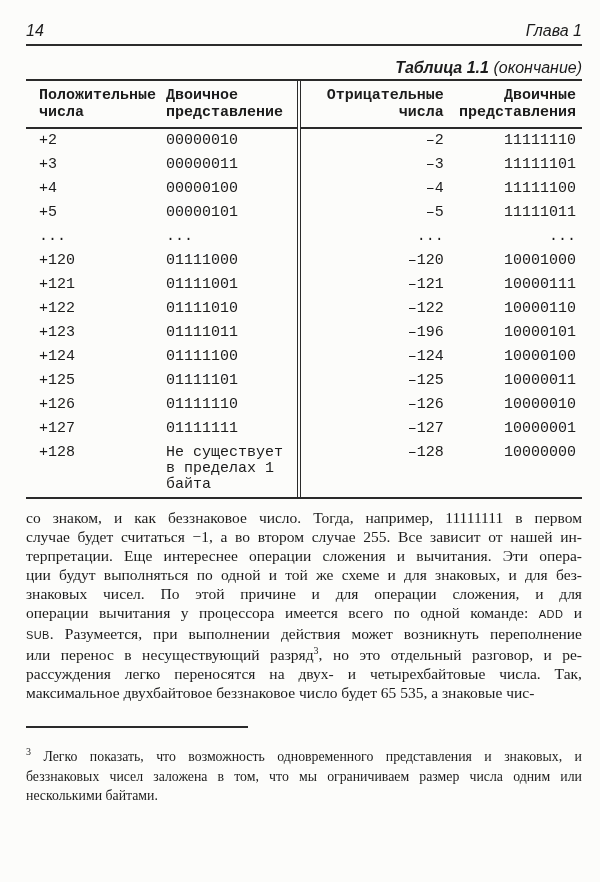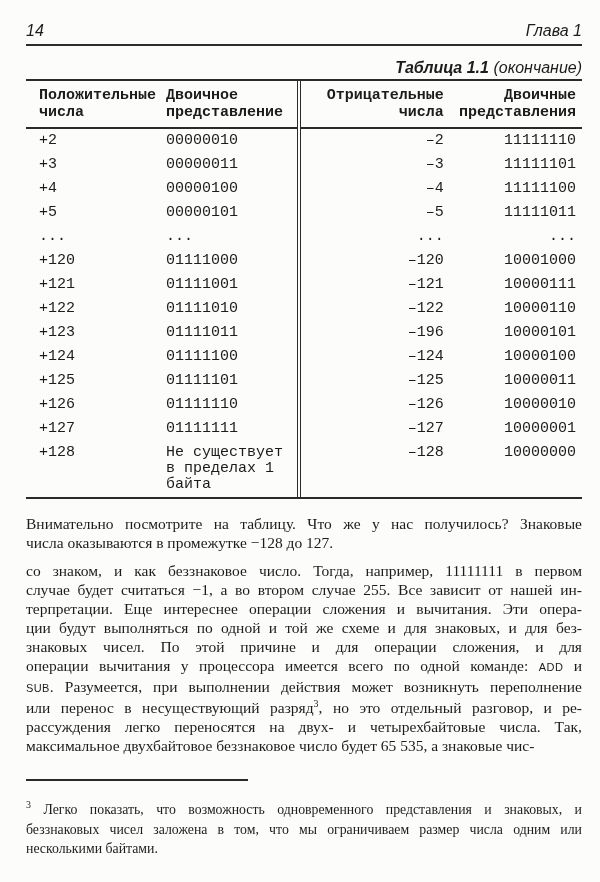--- a/index.html
+++ b/index.html
@@ -194,24 +194,20 @@
             <div class="tcell">10000001</div>
           </div>
           <div class="trow">
             <div class="tcell">–128</div>
             <div class="tcell">10000000</div>
           </div>
         </div>
     </div>
   </div>
 
-  <div class="para p1">
-      <div class="line"><span>Внимательно посмотрите на таблицу. Что же у нас получилось? Знаковые</span></div>
-      <div class="line last"><span>числа оказываются в промежутке −128 до 127.</span></div>
-    </div>
   <div class="para p2">
       <div class="line"><span>со знаком, и как беззнаковое число. Тогда, например, 11111111 в первом</span></div>
       <div class="line"><span>случае будет считаться −1, а во втором случае 255. Все зависит от нашей ин-</span></div>
       <div class="line"><span>терпретации. Еще интереснее операции сложения и вычитания. Эти опера-</span></div>
       <div class="line"><span>ции будут выполняться по одной и той же схеме и для знаковых, и для без-</span></div>
       <div class="line"><span>знаковых чисел. По этой причине и для операции сложения, и для</span></div>
       <div class="line"><span>операции вычитания у процессора имеется всего по одной команде: </span><span class="sc">ADD</span><span> и</span></div>
       <div class="line"><span class="sc">SUB</span><span>. Разумеется, при выполнении действия может возникнуть переполнение</span></div>
       <div class="line"><span>или перенос в несуществующий разряд</span><span class="sup">3</span><span>, но это отдельный разговор, и ре-</span></div>
       <div class="line"><span>рассуждения легко переносятся на двух- и четырехбайтовые числа. Так,</span></div>

